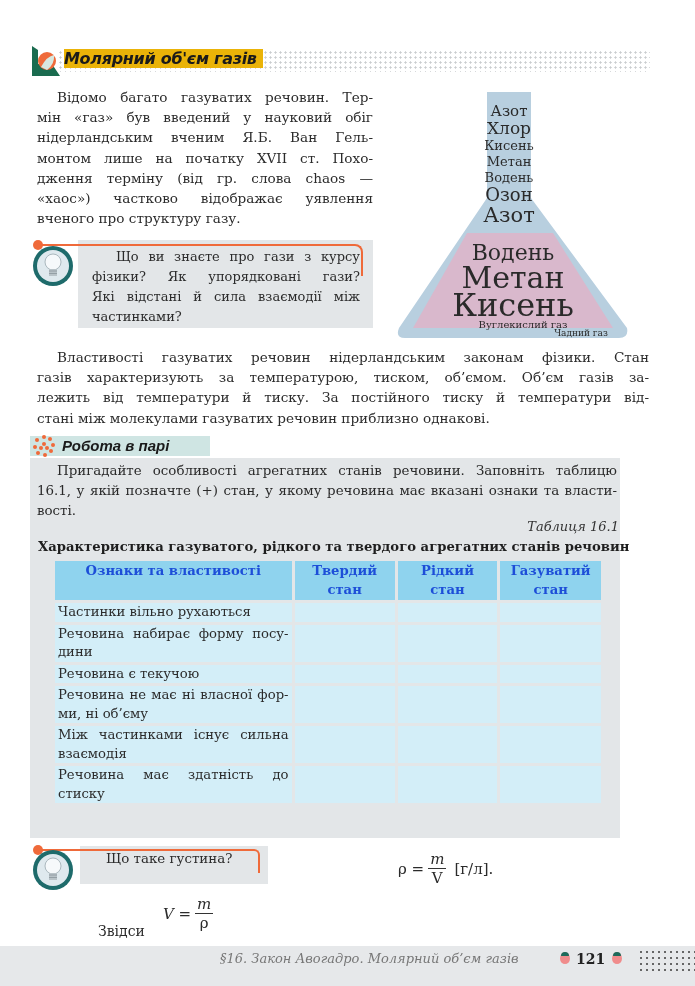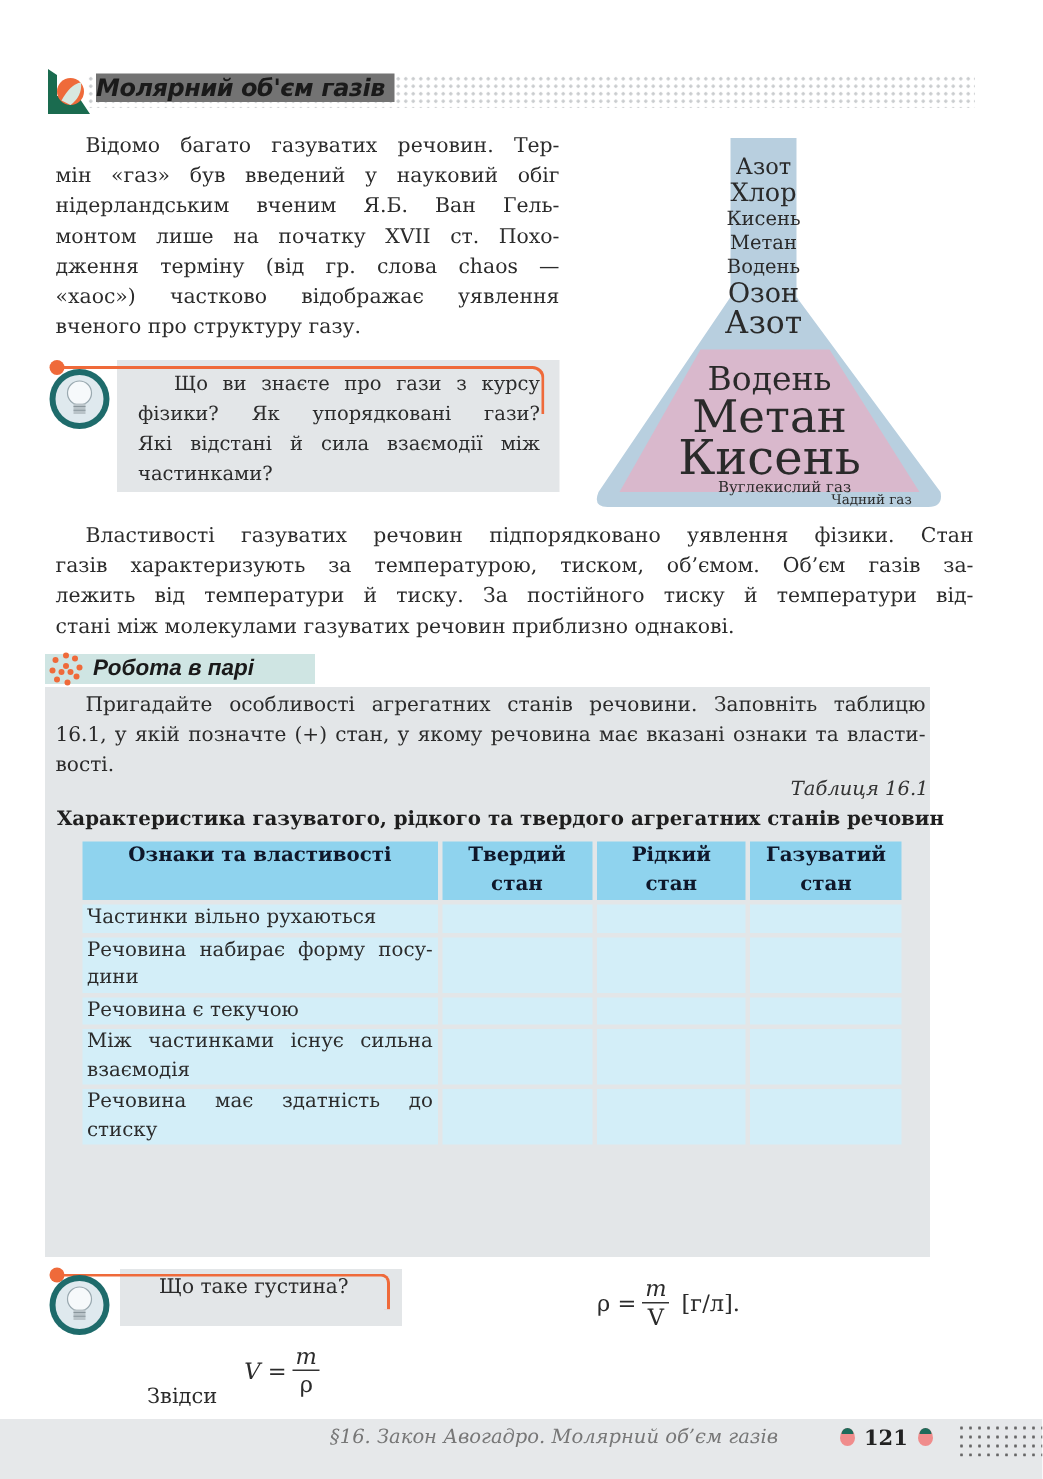--- a/index.html
+++ b/index.html
@@ -13,21 +13,21 @@
 
   
   .sec-head { left: 30px; top: 46px; width: 600px; height: 30px; }
   .sec-dots {
     position: absolute; left: 28px; top: 4px; width: 592px; height: 22px;
     background-image: radial-gradient(circle, #c9ccce 0.9px, transparent 1.3px);
     background-size: 5px 5px;
   }
   .sec-icon { position: absolute; left: 2px; top: 0; width: 28px; height: 30px; }
   .sec-title {
-    position: absolute; left: 34px; top: 3px; padding-right: 6px; background: #737373;
+    position: absolute; left: 34px; top: 3px; padding-right: 6px; background: #eab308;
     font-family: "DejaVu Sans", "Liberation Sans", sans-serif;
     font-weight: bold; font-style: italic; font-size: 16px; color: #1a1a1a;
     letter-spacing: -0.3px;
   }
 
   .para {
     font-size: 13.6px; line-height: 20.2px; text-align: justify; color: #2b2b2b;
   }
   .p1 { left: 37px; top: 87px; width: 336px; text-indent: 20px; }
   .p1 .ln { display: block; text-align: justify; text-align-last: justify; }
@@ -72,21 +72,21 @@
   .tcap { right: 76px; top: 519px; font-style: italic; font-size: 13px; color: #333; }
   .ttitle { left: 38px; top: 539px; font-weight: bold; font-size: 13.2px; color: #1e1e1e; }
 
   table.tbl {
     position: absolute; left: 52px; top: 558px; width: 552px;
     border-collapse: separate; border-spacing: 3px;
     font-size: 13.2px; line-height: 18.5px; color: #2b2b2b;
   }
   .tbl th {
     background: #8fd3ee; font-weight: bold; text-align: center; vertical-align: top;
-    padding: 1px 4px; height: 36px; color: #0f172a;
+    padding: 1px 4px; height: 36px; color: #1d4ed8;
   }
   .tbl td { background: #d3eef8; padding: 0 3px; vertical-align: top; }
   .tbl td.c0 { width: 235px; text-align: justify; text-align-last: justify; }
   .tbl td.c0.single { text-align-last: left; }
   .tbl td.c0 .l2 { display: block; text-align-last: left; }
   .tbl td.cx { width: 95px; }
 
   
   .qbox2 { left: 80px; top: 846px; width: 188px; height: 38px; background: #e3e6e8; }
   .qline2 {
@@ -171,21 +171,21 @@
     <text x="114" y="134" font-size="21">Азот</text>
     <text x="118" y="172" font-size="22">Водень</text>
     <text x="118" y="200" font-size="30">Метан</text>
     <text x="118" y="228" font-size="32">Кисень</text>
     <text x="128" y="240" font-size="10">Вуглекислий газ</text>
     <text x="186" y="248" font-size="9">Чадний газ</text>
   </g>
 </svg>
 
 <div class="abs para p2">
-  <span class="ln first">Властивості газуватих речовин підпорядковано уявлення фізики. Стан</span>
+  <span class="ln first">Властивості газуватих речовин нідерландським законам фізики. Стан</span>
   <span class="ln">газів характеризують за температурою, тиском, об’ємом. Об’єм газів за-</span>
   <span class="ln">лежить від температури й тиску. За постійного тиску й температури від-</span>
   <span class="ln last">стані між молекулами газуватих речовин приблизно однакові.</span>
 </div>
 
 <div class="abs pair-head"></div>
 <svg class="abs pair-icon" viewBox="0 0 24 24">
   <g fill="#ef6a3a">
     <circle cx="12" cy="3" r="2"></circle>
       <circle cx="18" cy="5" r="2"></circle>
@@ -233,20 +233,26 @@
       <td class="cx"></td>
       <td class="cx"></td>
     </tr>
     <tr>
       <td class="c0 single"><span>Речовина є текучою</span></td>
       <td class="cx"></td>
       <td class="cx"></td>
       <td class="cx"></td>
     </tr>
     <tr>
+      <td class="c0"><span>Речовина не має ні власної фор-</span><span class="l2">ми, ні об’єму</span></td>
+      <td class="cx"></td>
+      <td class="cx"></td>
+      <td class="cx"></td>
+    </tr>
+    <tr>
       <td class="c0"><span>Між частинками існує сильна</span><span class="l2">взаємодія</span></td>
       <td class="cx"></td>
       <td class="cx"></td>
       <td class="cx"></td>
     </tr>
     <tr>
       <td class="c0"><span>Речовина має здатність до</span><span class="l2">стиску</span></td>
       <td class="cx"></td>
       <td class="cx"></td>
       <td class="cx"></td>

